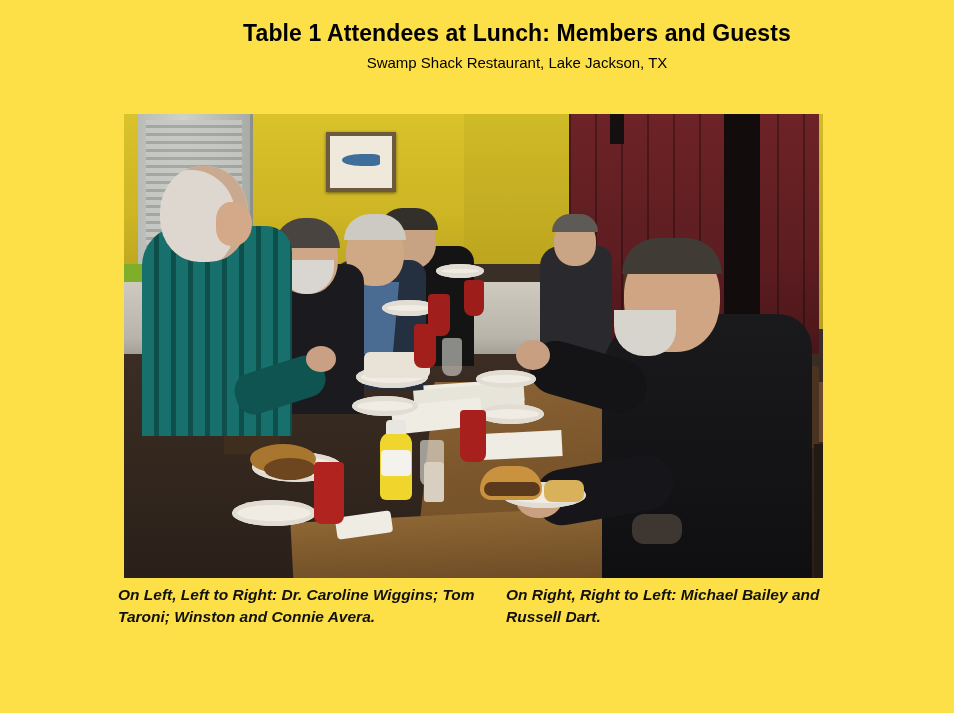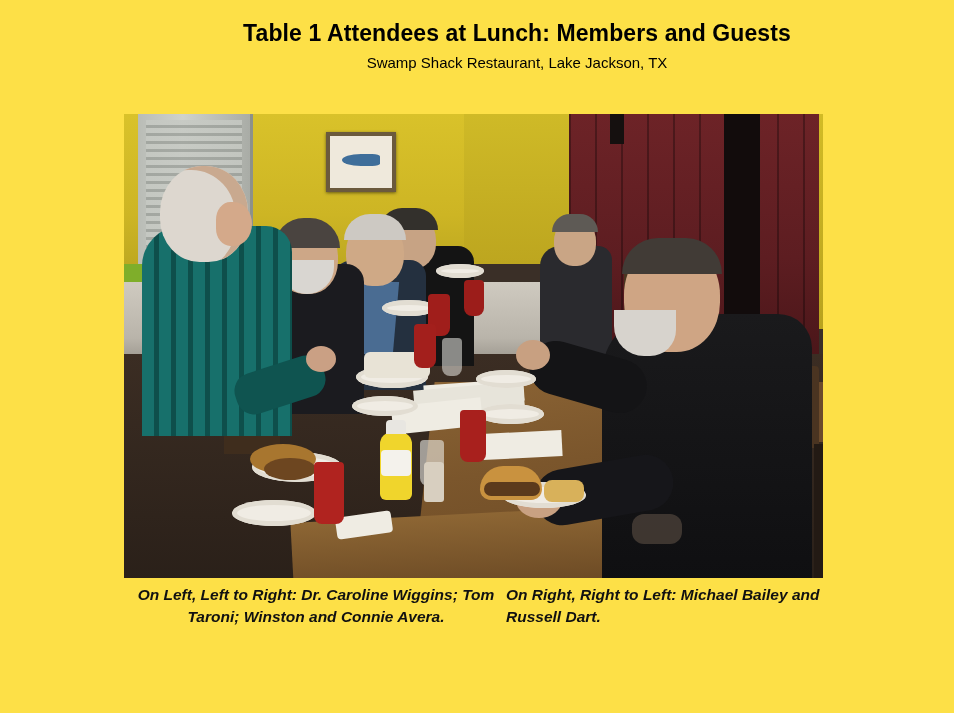--- a/index.html
+++ b/index.html
@@ -434,23 +434,22 @@
   }
   .caption {
     font-size: 15.5px;
     font-style: italic;
     font-weight: bold;
     color: #111;
     line-height: 1.42;
   }
   .cap-left {
     position: absolute;
-    left: 8px; top: 0;
+    left: 0; top: 0;
     width: 380px;
-    text-align: center;
   }
   .cap-right {
     position: absolute;
     left: 388px; top: 0;
     width: 320px;
   }
 </style>
 </head>
 <body>
 

